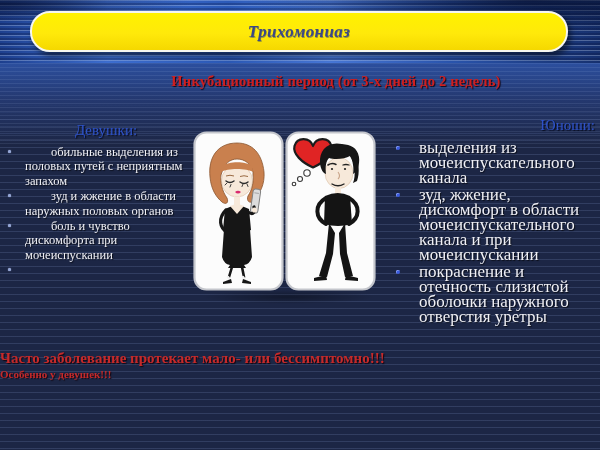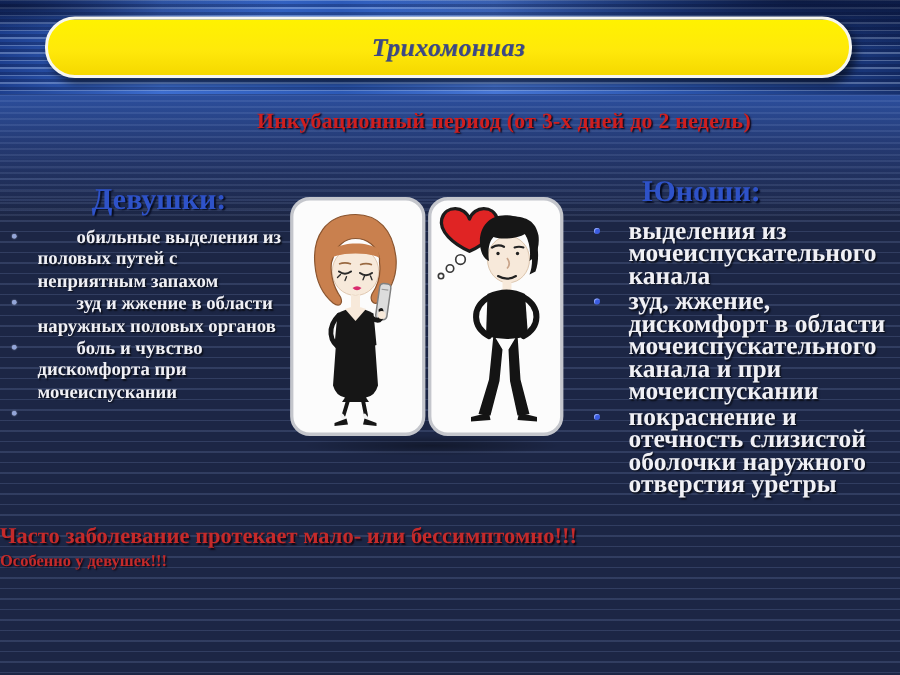--- a/index.html
+++ b/index.html
@@ -44,40 +44,40 @@
     position:absolute;left:0;top:73px;width:600px;text-align:center;
     font-size:14.5px;font-weight:bold;color:#cf1f1f;letter-spacing:0.2px;
     text-shadow:1px 1px 1px #10081a;
     padding-left:36px;
   }
   
   .col{position:absolute;}
   .col-girls{left:8px;top:122px;width:182px;}
   .col-boys{left:393px;top:117px;width:202px;}
   .col-header{
-    font-size:20px;font-weight:bold;color:#2e52c8;
+    font-size:15px;font-weight:normal;color:#2e52c8;
     text-shadow:1.3px 1.3px 1px #060b1e;
     margin-bottom:6px;
   }
   .col-girls .col-header{text-align:center;padding-left:14px;}
-  .col-boys .col-header{padding-left:35px;}
+  .col-boys .col-header{padding-left:35px;text-align:right;}
   .item{position:relative;margin-bottom:1px;}
   .item .dot{
     position:absolute;border-radius:50%;
   }
   .col-girls .item .dot{
     left:0;top:5px;width:3px;height:3px;background:#93a5d8;
     box-shadow:0 0 1px #c9d4f2;
   }
   .col-boys .item .dot{
     left:3px;top:6px;width:4px;height:4px;background:#3b5ce0;
     box-shadow:inset 0.5px 0.5px 0.5px #9fb4ff;
   }
   .item .txt{
-    font-weight:bold;color:#f0f0f5;
+    font-weight:normal;color:#f0f0f5;
     text-shadow:1px 1px 1px rgba(0,0,0,0.65);
   }
   .col-girls .item .txt{
     margin-left:17px;font-size:12.5px;line-height:14.4px;text-indent:26px;
   }
   .col-boys .item .txt{
     margin-left:26px;font-size:17px;line-height:15.2px;
   }
   .col-girls .item.empty{height:14px;}
   

